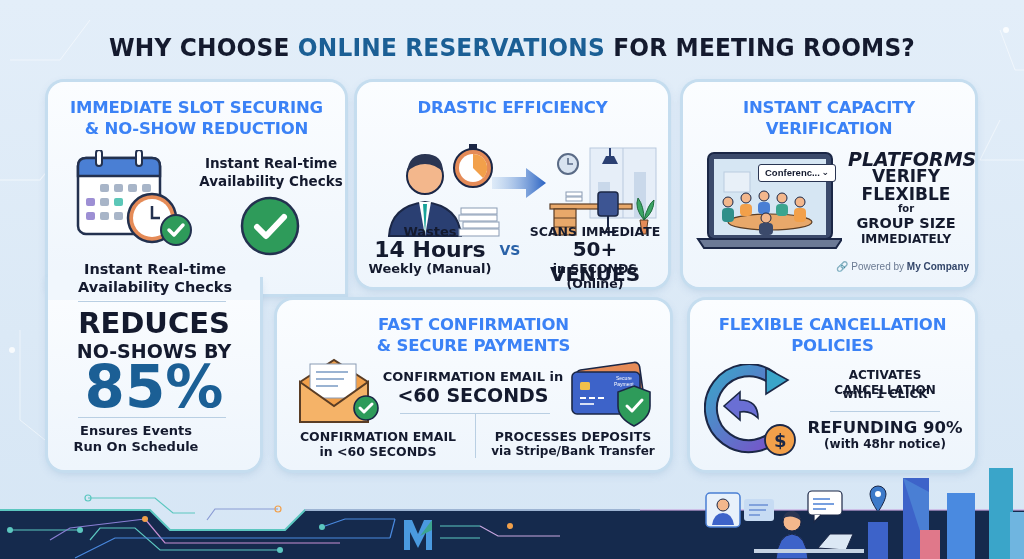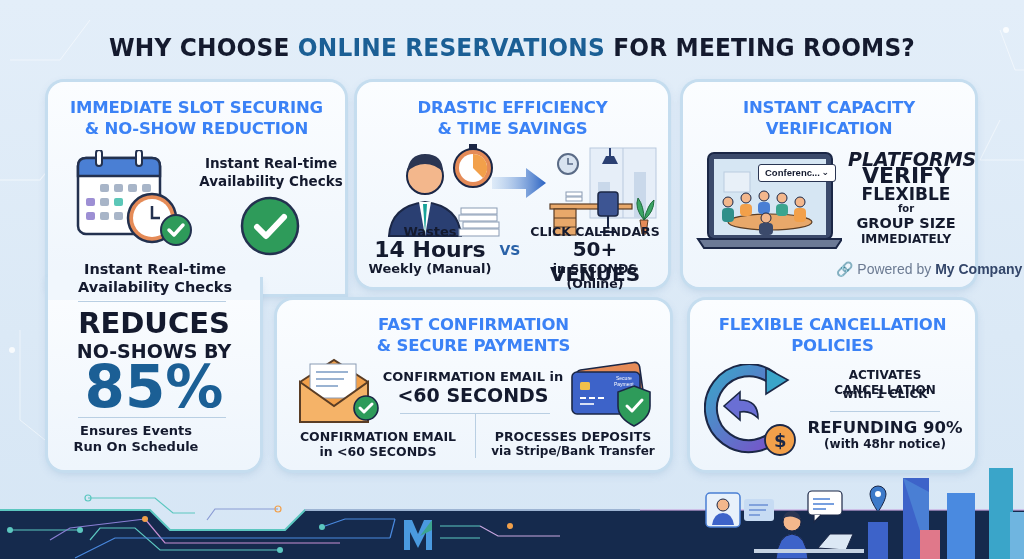--- a/index.html
+++ b/index.html
@@ -114,21 +114,20 @@
 <div class="abs t-center bold dj" style="left:48px; top:356px; width:212px; font-size:58px; line-height:62px; color:#1b5f95;">85%</div>
 <div class="hr" style="left:78px; top:417px; width:148px;"></div>
 <div class="abs t-center bold dj" style="left:48px; top:423px; width:176px; font-size:13px; line-height:16px;">
   <div>Ensures Events</div>
   <div>Run On Schedule</div>
 </div>
 
 <div class="card c2"></div>
 <div class="abs card-title" style="left:357px; top:97px; width:311px;">
   <div>DRASTIC EFFICIENCY</div>
-  <div>&amp; TIME SAVINGS</div>
 </div>
 <svg class="abs" style="left:385px; top:140px;" width="120" height="100">
   <path d="M4 96 Q6 66 40 62 Q74 66 76 96 Z" fill="#2a3f72" stroke="#1b2746" stroke-width="2"></path>
   <path d="M34 62 L40 96 L46 62 Z" fill="#ffffff"></path>
   <path d="M38 64 L40 94 L42 64 Z" fill="#1aa39a"></path>
   <circle cx="40" cy="36" r="18" fill="#f3b78c" stroke="#1b2746" stroke-width="2"></circle>
   <path d="M22 32 Q24 14 40 14 Q58 14 58 32 Q50 24 40 24 Q30 24 22 32 Z" fill="#2a3552"></path>
   <g>
     <circle cx="88" cy="28" r="19" fill="#e58b57" stroke="#1b2746" stroke-width="2"></circle>
     <circle cx="88" cy="28" r="14" fill="#ffffff"></circle>
@@ -168,21 +167,21 @@
     <line x1="6" y1="85" x2="28" y2="85" stroke="#5a3d25"></line>
   <rect x="50" y="50" width="20" height="24" rx="3" fill="#3d5593" stroke="#1b2746" stroke-width="1.5"></rect>
   <path d="M60 74 L60 86 M52 90 L68 90" stroke="#1b2746" stroke-width="2"></path>
   <path d="M92 78 L100 78 L98 92 L94 92 Z" fill="#e58b57" stroke="#5a3d25"></path>
   <path d="M96 78 Q86 66 90 56 Q96 64 96 78 Q100 62 106 58 Q106 70 96 78" fill="#3ba564" stroke="#1f6b3d"></path>
 </svg>
 <div class="abs t-center bold dj" style="left:365px; top:224px; width:130px; font-size:13px; line-height:15px;">Wastes</div>
 <div class="abs t-center bold dj" style="left:365px; top:237px; width:130px; font-size:22px; line-height:25px;">14 Hours</div>
 <div class="abs t-center bold dj" style="left:365px; top:261px; width:130px; font-size:13px; line-height:15px;">Weekly (Manual)</div>
 <div class="abs t-center bold dj" style="left:495px; top:242px; width:30px; font-size:14px; color:#2a62a8;">VS</div>
-<div class="abs t-center bold dj" style="left:525px; top:224px; width:140px; font-size:12.5px; line-height:15px;">CLICK CALENDARS</div>
+<div class="abs t-center bold dj" style="left:525px; top:224px; width:140px; font-size:12.5px; line-height:15px;">SCANS IMMEDIATE</div>
 <div class="abs t-center bold dj" style="left:525px; top:237px; width:140px; font-size:20px; line-height:25px;">50+ VENUES</div>
 <div class="abs t-center bold dj" style="left:525px; top:261px; width:140px; font-size:12.5px; line-height:15px;">in SECONDS (Online)</div>
 
 <div class="card c3"></div>
 <div class="abs card-title" style="left:683px; top:97px; width:292px;">
   <div>INSTANT CAPACITY</div>
   <div>VERIFICATION</div>
 </div>
 <svg class="abs" style="left:696px; top:150px;" width="146" height="100">
   <rect x="12" y="3" width="124" height="86" rx="6" fill="#3b4a6b" stroke="#1b2746" stroke-width="2"></rect>
@@ -204,27 +203,27 @@
     <circle cx="70" cy="68" r="5" fill="#f3b78c" stroke="#1b2746"></circle>
       <rect x="63" y="73" width="14" height="12" rx="4" fill="#3b4a6b"></rect>
   </g>
 </svg>
 <div class="abs bold" style="left:758px; top:164px; width:78px; height:18px; background:#ffffff; border:1.5px solid #2a3552; border-radius:3px; font-size:9.5px; line-height:15px; padding-left:6px;">
   <span>Conferenc...</span>
   <span style="position:absolute; right:6px; top:0; font-size:9px;">⌄</span>
 </div>
 <div class="abs t-center bold dj" style="left:848px; top:151px; width:116px; color:#141a2e;">
   <div style="font-size:19px; line-height:16px;font-style:italic;">PLATFORMS</div>
-  <div style="font-size:22px; line-height:18px;">VERIFY</div>
+  <div style="font-size:17px; line-height:18px;">VERIFY</div>
   <div style="font-size:17px; line-height:18px;">FLEXIBLE</div>
   <div style="font-size:10px; line-height:12px;">for</div>
   <div style="font-size:14.5px; line-height:16px;">GROUP SIZE</div>
   <div style="font-size:12px; line-height:16px;">IMMEDIATELY</div>
 </div>
-<div class="abs" style="left:836px; top:261px; font-size:14px; color:#6b7a92;text-align:right;">
+<div class="abs" style="left:836px; top:261px; font-size:10px; color:#6b7a92;text-align:right;">
   <span>🔗</span>
   <span>Powered by</span>
   <span class="bold" style="color:#33466a;">My Company</span>
 </div>
 
 <div class="card c4"></div>
 <div class="abs card-title" style="left:277px; top:314px; width:393px;">
   <div>FAST CONFIRMATION</div>
   <div>&amp; SECURE PAYMENTS</div>
 </div>

